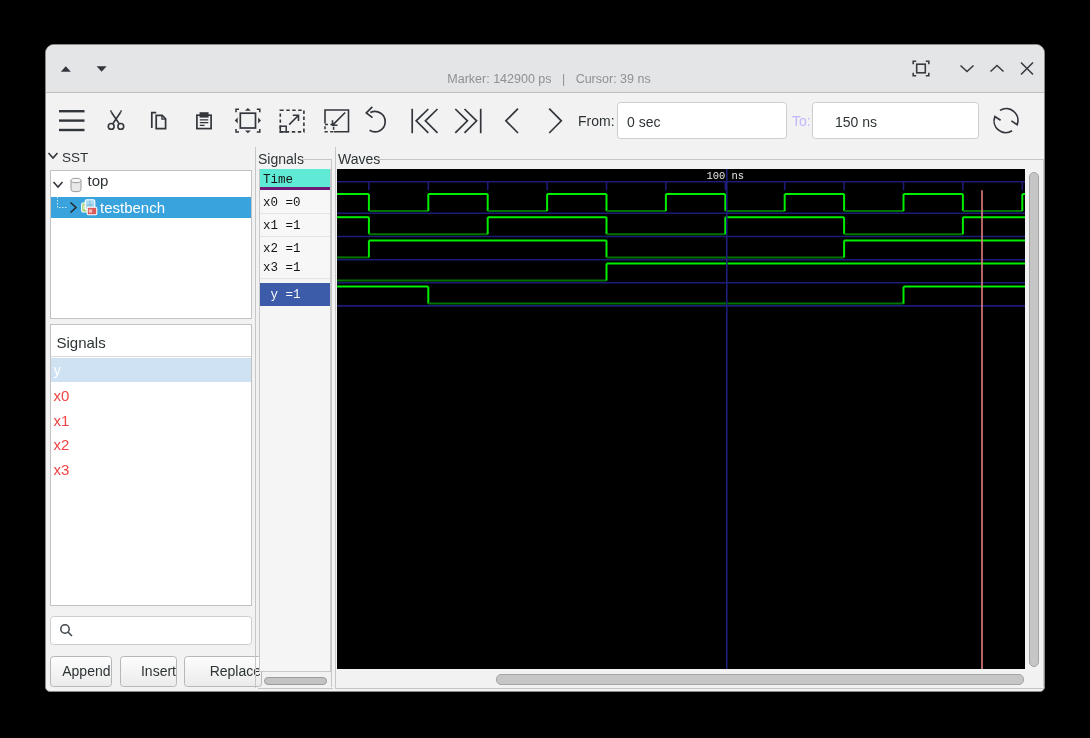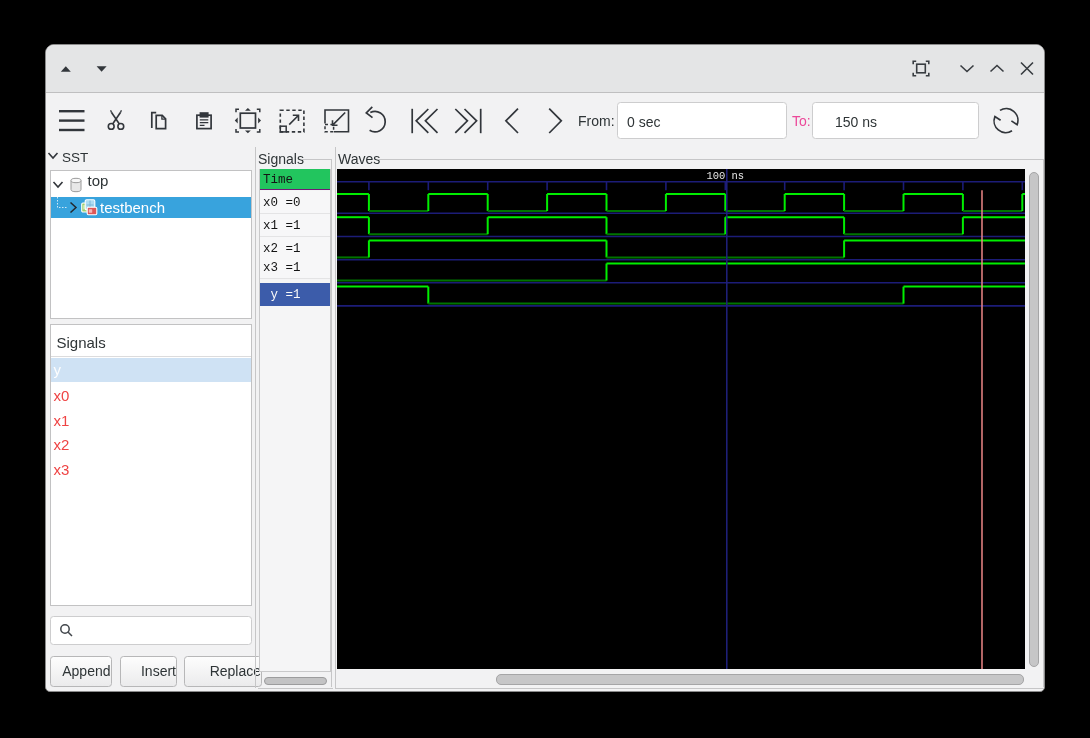--- a/index.html
+++ b/index.html
@@ -20,20 +20,21 @@
   text-align:right; line-height:29px; }
 .mono { font-family:"Liberation Mono", monospace; }
 .srow { position:absolute; left:0; width:100%; height:23.1px; line-height:24.5px;
   font-size:12.5px; color:#141414; padding-left:3.5px; border-bottom:1px solid #e4e4e5;
   background:#f7f7f8; }
 .lrow { position:absolute; left:1px; width:200px; height:24.5px; line-height:28px;
   font-size:15px; color:#ef4444; padding-left:3px; }
 </style></head><body>
 <div id="win">
 <div id="titlebar">
+  <div class="sub">Marker: 142900 ps&nbsp;&nbsp;&nbsp;|&nbsp;&nbsp;&nbsp;Cursor: 39 ns</div>
 </div>
 </div>
 
 <svg class="ic" style="left:58px;top:62px;" width="90" height="14" viewBox="0 0 90 14">
 <path d="M2.8 9.8 L7.8 4.3 L12.8 9.8 Z" fill="#32363b"></path>
 <path d="M38.6 4.3 L48.6 4.3 L43.6 9.8 Z" fill="#32363b"></path>
 </svg>
 <svg class="ic" style="left:908px;top:56px;" width="132" height="26" viewBox="0 0 132 26">
 <g stroke="#383c41" stroke-width="1.6" fill="none">
 <rect x="8.7" y="8.2" width="8.6" height="8.6"></rect>
@@ -83,21 +84,21 @@
 <path d="M414.5 11 L426.6 22.8 L414.5 34.8" stroke-width="1.7"></path>
 <path d="M430.7 10.8 V35.2" stroke-width="1.7"></path>
 <path d="M468 10.6 L455.9 22.8 L468 35" stroke-width="1.7"></path>
 <path d="M499.2 10.6 L511.3 22.8 L499.2 35" stroke-width="1.7"></path>
 <path d="M950.0 12.4 A 11.7 11.7 0 0 1 967.1 26.6 L961.4 22.9" stroke-width="1.7"></path>
 <path d="M962.0 32.8 A 11.7 11.7 0 0 1 944.9 18.6 L950.6 22.3" stroke-width="1.7"></path>
 </g>
   </svg>
 <div class="abs" style="left:578px;top:113px;font-size:14px;color:#2e3436;">From:</div>
 <div class="abs" style="left:617px;top:102px;width:170px;height:37px;background:#fff;border:1px solid #cdcdce;border-radius:3.5px;font-size:14px;color:#2e3436;line-height:38px;padding-left:9px;">0 sec</div>
-<div class="abs" style="left:792px;top:113px;font-size:14px;color:#ec4899;">To:</div>
+<div class="abs" style="left:792px;top:113px;font-size:14px;color:#c4b5fd;">To:</div>
 <div class="abs" style="left:812px;top:102px;width:167px;height:37px;background:#fff;border:1px solid #cdcdce;border-radius:3.5px;font-size:14px;color:#2e3436;line-height:38px;padding-left:22px;">150 ns</div>
 <svg class="ic" style="left:47px;top:151px;" width="12" height="10" viewBox="0 0 12 10">
     <path d="M1.5 2 L6 7 L10.5 2" stroke="#32363b" stroke-width="1.6" fill="none"></path>
   </svg>
 <div class="abs" style="left:62px;top:150px;font-size:13.5px;color:#2e3436;">SST</div>
 <div class="whitebox" style="left:49.5px;top:170px;width:202px;height:149px;"></div>
 <svg class="ic" style="left:52px;top:180px;" width="12" height="10" viewBox="0 0 12 10">
     <path d="M1.5 2 L6 7 L10.5 2" stroke="#32363b" stroke-width="1.6" fill="none"></path>
   </svg>
 <svg class="ic" style="left:68px;top:177px;" width="16" height="16" viewBox="0 0 16 16">
@@ -136,21 +137,21 @@
 <div class="btn" style="left:50px;top:655.5px;width:61.5px;">Append</div>
 <div class="btn" style="left:119.5px;top:655.5px;width:57.5px;">Insert</div>
 <div class="btn" style="left:184px;top:655.5px;width:78px;">Replace</div>
 <div class="vline" style="left:255px;top:147px;height:541px;"></div>
 <div class="vline" style="left:334.5px;top:147px;height:541px;"></div>
 <div class="abs" style="left:258px;top:151px;font-size:14px;color:#2e3436;">Signals</div>
 <div class="abs" style="left:302px;top:159.3px;width:29.5px;height:1px;background:#c6c6c7;"></div>
 <div class="abs" style="left:331.2px;top:159.3px;width:1px;height:528px;background:#c6c6c7;"></div>
 <div class="abs" style="left:257.5px;top:687.5px;width:75px;height:1px;background:#c6c6c7;"></div>
 <div class="abs" style="left:259px;top:168.5px;width:71.5px;height:503.5px;background:#f5f5f6;border:1px solid #c9c9ca;"></div>
-<div class="abs mono" style="left:259.5px;top:169px;width:70.5px;height:21.4px;background:#22c55e;border-bottom:1px solid #701a75;font-size:12.5px;line-height:23.5px;padding-left:3.5px;color:#141414;">Time</div>
+<div class="abs mono" style="left:259.5px;top:169px;width:70.5px;height:21.4px;background:#5eead4;border-bottom:3px solid #701a75;font-size:12.5px;line-height:23.5px;padding-left:3.5px;color:#141414;">Time</div>
 <div class="srow mono" style="left:259.5px;top:190.9px;width:70.5px;">x0 =0</div>
 <div class="srow mono" style="left:259.5px;top:214.05px;width:70.5px;">x1 =1</div>
 <div class="srow mono" style="left:259.5px;top:237.2px;width:70.5px;">x2 =1</div>
 <div class="srow mono" style="left:259.5px;top:256px;width:70.5px;">x3 =1</div>
 <div class="srow mono" style="left:259.5px;top:283.4px;width:70.5px;background:#3c5caa;color:#fafafa;border-bottom:none;">&nbsp;y =1</div>
 <div class="abs" style="left:263.5px;top:677px;width:63px;height:8px;background:#c3c3c4;border:1px solid #9c9c9d;border-radius:4px;"></div>
 <div class="abs" style="left:338px;top:151px;font-size:14px;color:#2e3436;">Waves</div>
 <div class="abs" style="left:378.5px;top:159.3px;width:664.5px;height:1px;background:#c6c6c7;"></div>
 <div class="abs" style="left:1043px;top:159.3px;width:1px;height:528px;background:#c6c6c7;"></div>
 <div class="abs" style="left:335px;top:687.5px;width:709px;height:1px;background:#c6c6c7;"></div>

